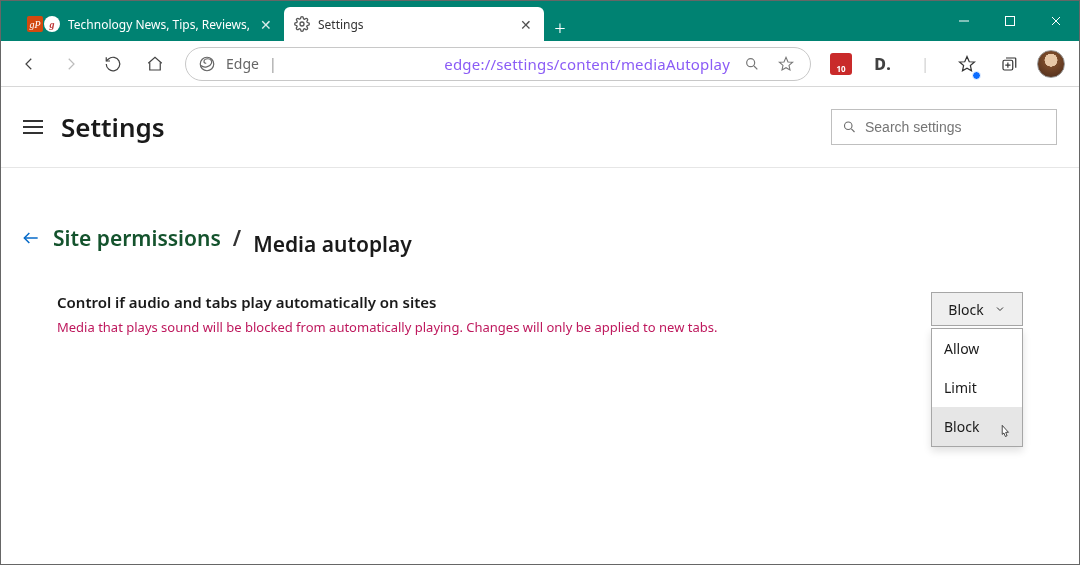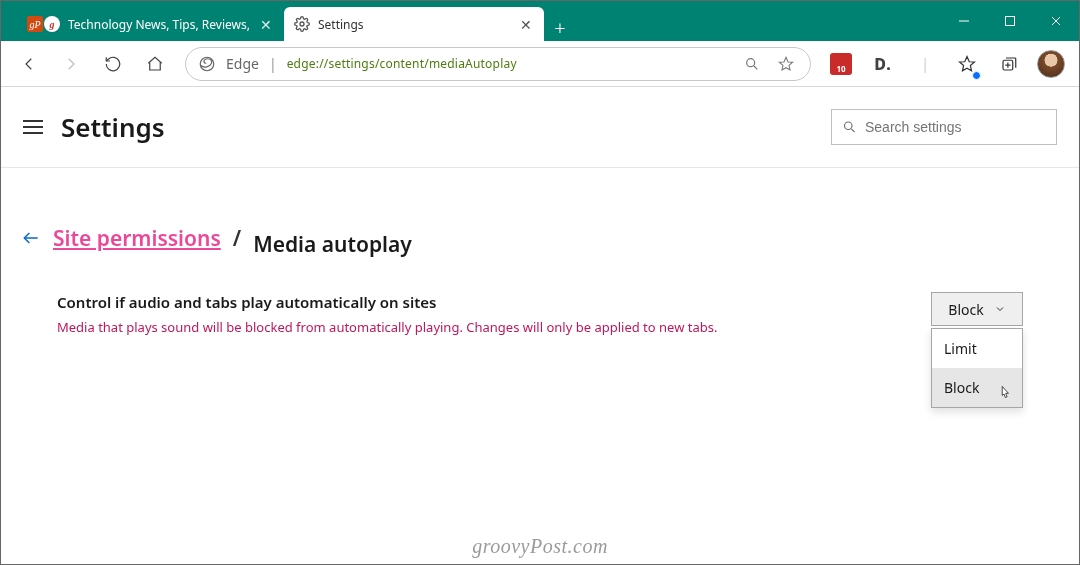--- a/index.html
+++ b/index.html
@@ -65,21 +65,21 @@
       border:1px solid #c8c8c8;
       border-radius: 18px;
       display:flex;
       align-items:center;
       gap: 10px;
       padding: 0 12px;
       margin: 16px 6px;
       color:#5a5a5a;
     }
     .omnibox .sep { color:#999; }
-    .omnibox .url { flex:1; color:#4d7c0f; font-size:12px; letter-spacing:.2px; }
+    .omnibox .url { flex:1; color:#8b5cf6; font-size:15px; letter-spacing:.2px;text-align:right; }
     .omnibox .edgebadge { font-size:14px; color:#666; }
     .ext-red { width:22px; height:22px; background:#c92a2a; border-radius:3px; display:flex; align-items:flex-end; justify-content:center; font-size:8px; color:#fff; padding-bottom:1px; font-weight:bold; }
     .ext-d { font-weight:800; font-size:16px; letter-spacing:1px; }
     .avatar { width:28px; height:28px; border-radius:50%; background: radial-gradient(circle at 50% 35%, #e8c8a8 30%, #7a4a2a 31%, #4a2a1a 100%); border:1px solid #999; }
     .star-badge { position:relative; }
     .star-badge .dot { position:absolute; bottom:2px; right:4px; width:9px; height:9px; background:#0b6cff; border-radius:50%; border:1.5px solid #fff; }
     
     .page-header {
       display:flex;
       align-items:center;
@@ -96,21 +96,21 @@
       border:1px solid #bfbfbf;
       display:flex; align-items:center; gap:8px;
       padding: 0 10px;
       color:#6b6b6b;
     }
     .search-box input { border:none; outline:none; flex:1; font-size:14px; color:#333; }
     
     .content { padding: 50px 56px 0 20px; position:relative; }
     .breadcrumb { display:flex; align-items:center; gap: 12px; font-size: 21px; font-weight:600; margin-bottom: 34px; }
     .back-arrow { color:#066ac8; width:20px; }
-    .bc-link { color:#ec4899; font-weight:600;text-decoration:underline; }
+    .bc-link { color:#14532d; font-weight:600; }
     .bc-sep { color:#333; }
     .bc-cur { color:#1a1a1a;margin-top:12px; }
     .setting-row { display:flex; align-items:flex-start; justify-content:space-between; gap: 40px; padding-left: 36px; }
     .setting-text h3 { font-size:15px; font-weight:600; margin-bottom:6px; }
     .setting-text p { font-size:13px; color:#be185d; }
     .dropdown-wrap { position:relative; }
     .dropdown-btn {
       width: 92px; height: 34px;
       border:1px solid #a6a6a6;
       background:#efefef;
@@ -289,26 +289,26 @@
         <p>Media that plays sound will be blocked from automatically playing. Changes will only be applied to new tabs.</p>
       </div>
       <div class="dropdown-wrap">
         <div class="dropdown-btn">
           <span>Block</span>
           <svg width="12" height="12" viewBox="0 0 24 24" fill="none" stroke="#333" stroke-width="2">
               <polyline points="6 9 12 15 18 9"></polyline>
             </svg>
         </div>
         <div class="dropdown-menu">
+          <div class="dropdown-item">Allow</div>
           <div class="dropdown-item">Limit</div>
           <div class="dropdown-item hovered">
             <span>Block</span>
             <svg class="cursor-ptr" viewBox="0 0 20 26">
               <path d="M6 2v13l2.5-2 2 5 2.5-1-2-5H15L6 2z" fill="#fff" stroke="#000" stroke-width="1"></path>
             </svg>
           </div>
         </div>
       </div>
     </div>
   </div>
 
-  <div class="watermark">groovyPost.com</div>
 </div>
 
 </body></html>

